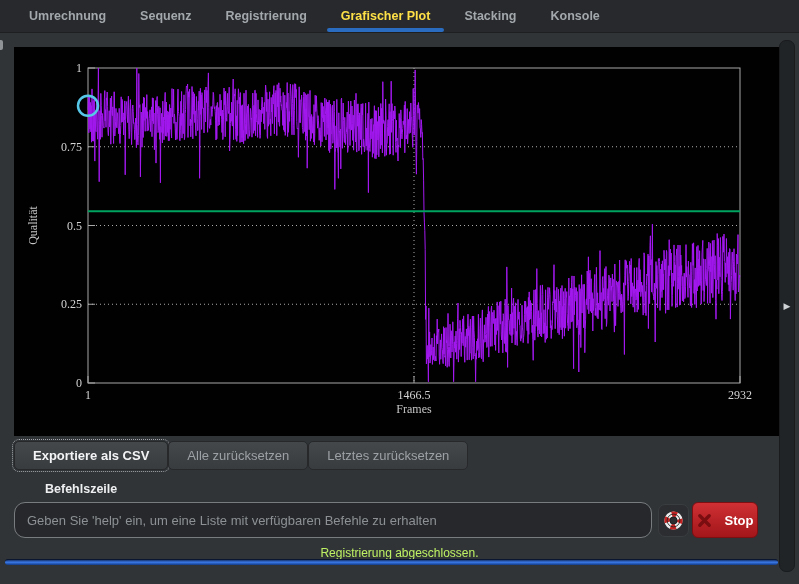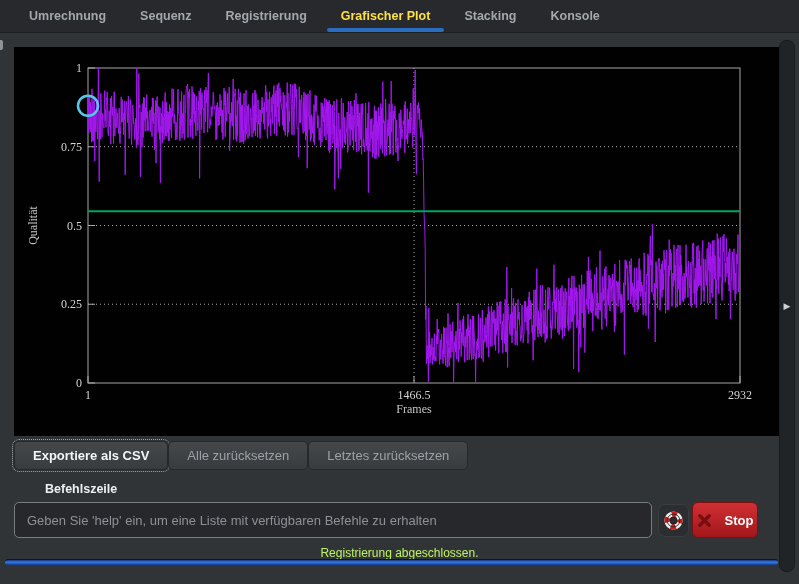--- a/index.html
+++ b/index.html
@@ -22,21 +22,21 @@
   .axis{font-family:"Liberation Serif","DejaVu Serif",serif;font-size:12px;fill:#c6c6c6;}
   
   .btn-row{position:absolute;left:14px;top:441px;display:flex;}
   .btn{height:29px;padding:0 18px;border-radius:5px;border:1px solid #26282a;
        background:linear-gradient(#45484b,#393c3f);color:#9ca1a5;font-size:13px;
        font-family:"Liberation Sans",sans-serif;cursor:default;}
   .btn.primary{color:#f3f4f5;font-weight:700;outline:1px dotted #a3a7ab;outline-offset:1px;}
   
   .cmd-title{position:absolute;left:5px;top:482px;font-size:12.5px;font-weight:700;color:#edeff0;margin-left:40px;}
   .cmd-input{position:absolute;left:14px;top:502px;width:638px;height:36px;box-sizing:border-box;
-       background:#26282b;border:1px solid #797c7f;border-radius:5px;color:#d7dadd;
+       background:#26282b;border:1px solid #797c7f;border-radius:11px;color:#d7dadd;
        font-size:13px;padding:0 12px;font-family:"Liberation Sans",sans-serif;outline:none;}
   .cmd-input::placeholder{color:#8d9195;}
   .help-btn{position:absolute;left:658px;top:504px;width:31px;height:33px;border-radius:7px;
        background:#2b2d30;border:1px solid #3a3d40;display:flex;align-items:center;justify-content:center;padding:0;}
   .stop-btn{position:absolute;left:692px;top:502px;width:66px;height:36px;border-radius:6px;
        background:linear-gradient(#cf3034,#a2161a);border:1px solid #7d0f12;
        color:#ffffff;font-size:13px;font-weight:700;font-family:"Liberation Sans",sans-serif;
        display:flex;align-items:center;justify-content:center;gap:13px;padding:0;}
   
   .status{position:absolute;left:0;top:546px;width:799px;text-align:center;

